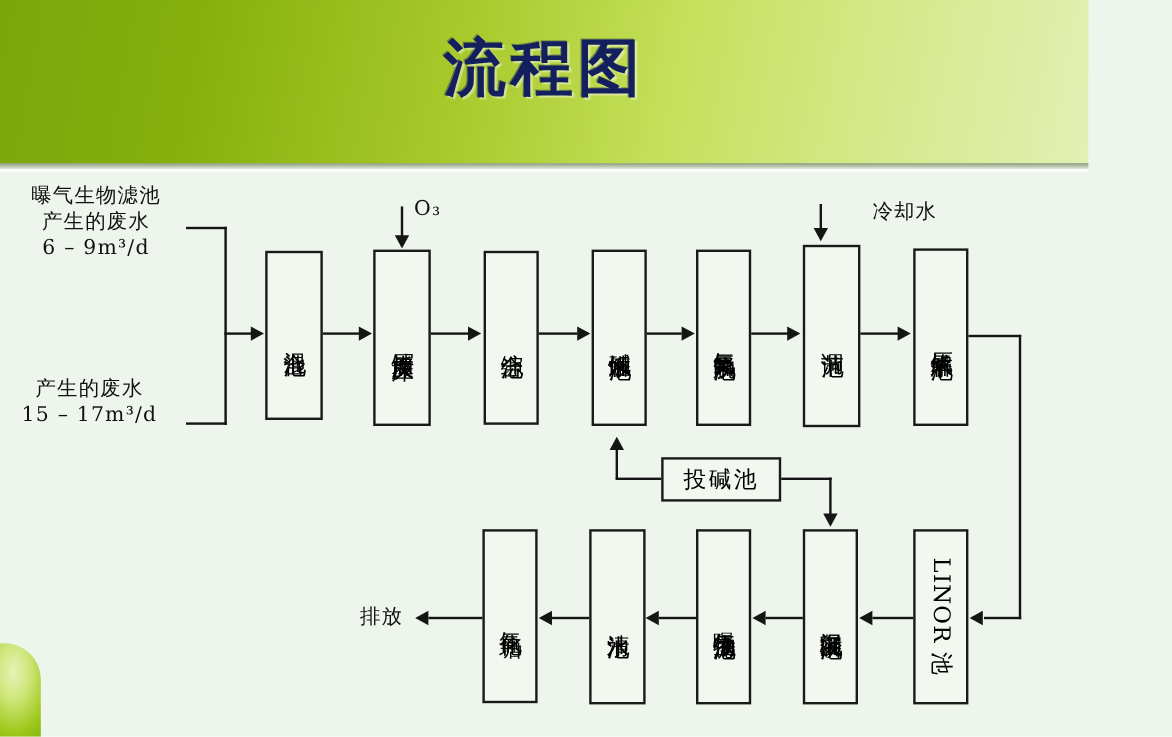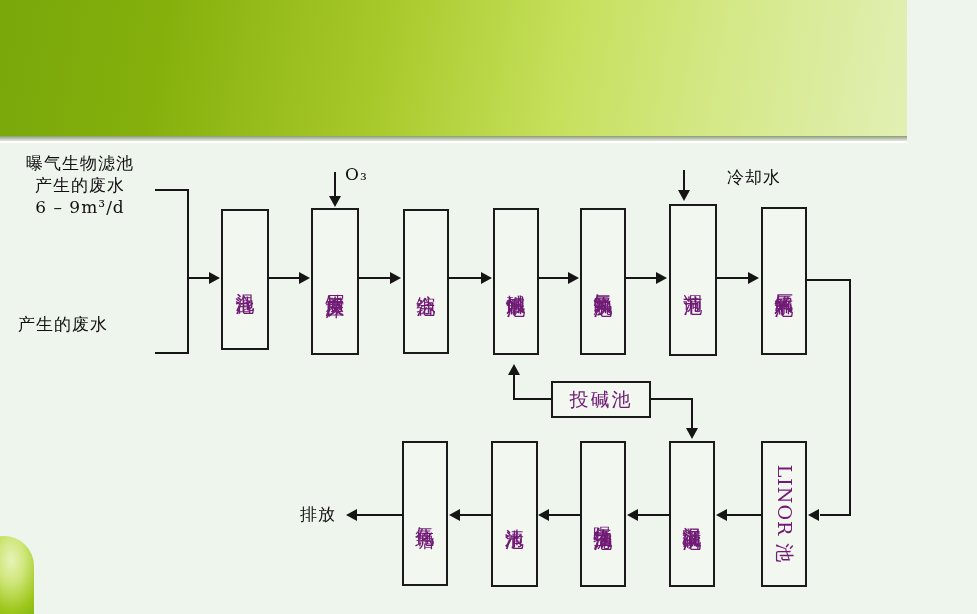--- a/index.html
+++ b/index.html
@@ -68,21 +68,21 @@
 
   
   .box {
     position: absolute;
     box-sizing: border-box;
     border: 2px solid #1a1a1a;
     background: #f2f7f0;
     display: flex;
     align-items: center;
     justify-content: center;
-    color: #701a75;
+    color: #000000;
   }
   .vtext {
     writing-mode: vertical-rl;
     text-orientation: upright;
     font-size: 19px;
     line-height: 1.12;
     letter-spacing: 1px;
     font-family: "DejaVu Serif", "Liberation Serif", serif;
     white-space: nowrap;
   }
@@ -151,30 +151,32 @@
   }
 </style>
 </head>
 <body>
 
 <div id="page">
 
   <div id="banner"></div>
   <div id="banner-shadow"></div>
   <div id="banner-underline"></div>
+  <div id="banner-title">流程图</div>
   <div id="corner-leaf"></div>
 
   <div class="label center" style="left:26px; top:152px;">
     <span class="ln">曝气生物滤池</span>
     <span class="ln">产生的废水</span>
     <span class="ln"><span>6 – 9</span><span>m³/d</span></span>
   </div>
 
   <div class="label center" style="left:18px; top:313px;">
     <span class="ln">产生的废水</span>
+    <span class="ln"><span>15 – 17</span><span>m³/d</span></span>
   </div>
 
   <div class="hline" style="left:155px; top:189px; width:34px;"></div>
   <div class="hline" style="left:155px; top:352px; width:34px;"></div>
   <div class="vline" style="left:187px; top:189px; height:165px;"></div>
   <div class="hline" style="left:187px; top:277px; width:26px;"></div>
   <div class="arrow right" style="left:209px; top:272px;"></div>
 
   <div class="box" style="left:221px; top:209px; width:48px; height:141px;">
     <span class="vtext">混合池</span>

